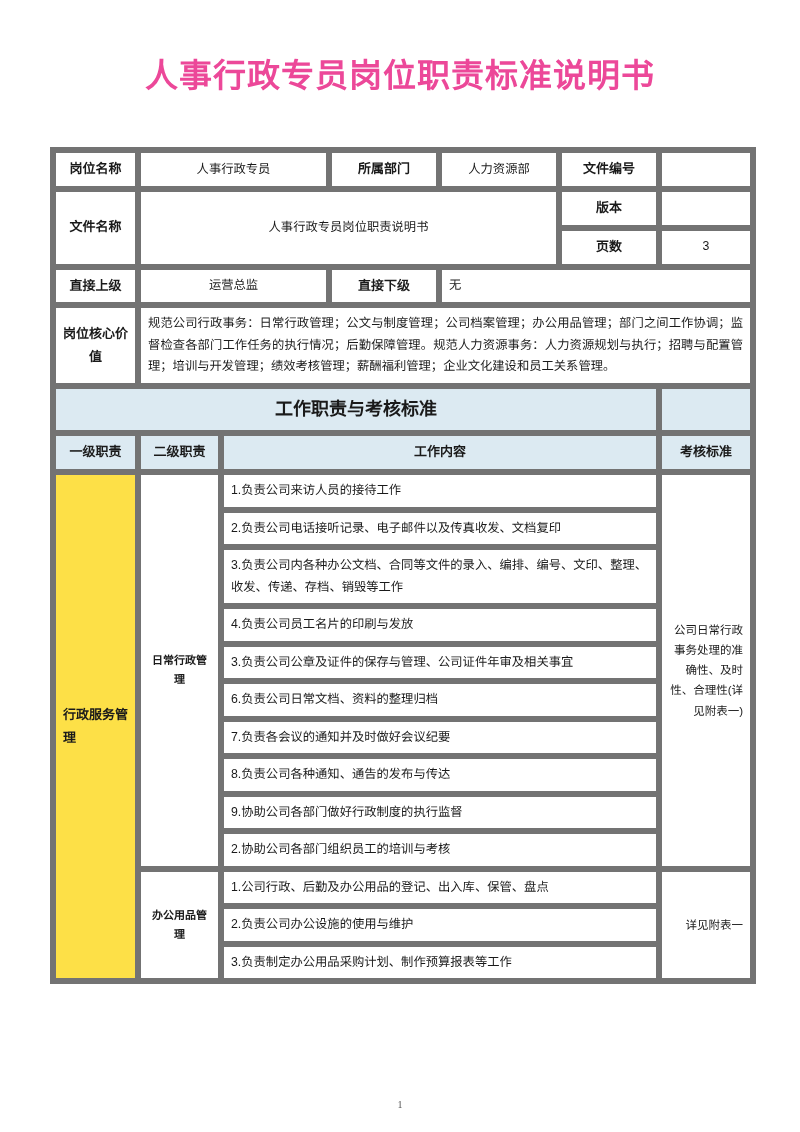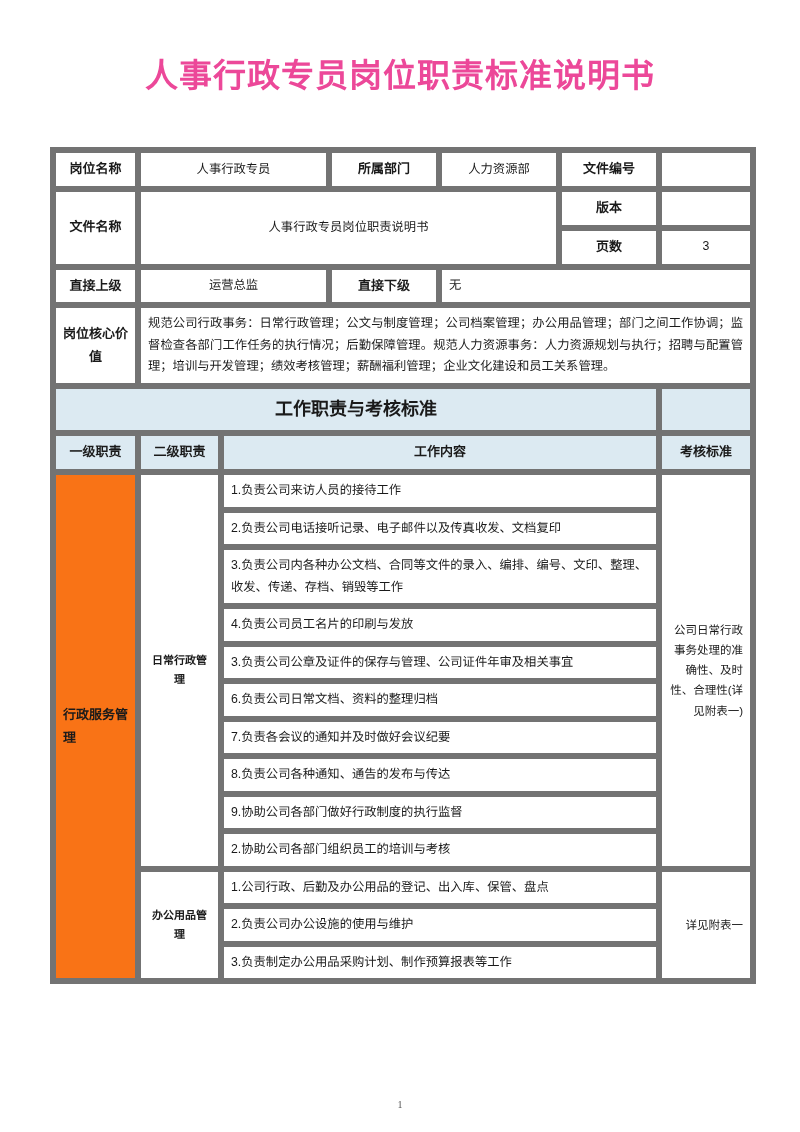--- a/index.html
+++ b/index.html
@@ -61,21 +61,21 @@
 
   .lbl {
     font-weight: bold;
     text-align: center;
     font-size: 13px;
   }
   .ctr { text-align: center; }
   .lft { text-align: left; }
 
   .blue { background: #dceaf2; }
-  .peach { background: #f97316; }
+  .peach { background: #fde047; }
 
   .sec-title {
     font-weight: bold;
     text-align: center;
     font-size: 18px;
     padding: 7px 4px;
   }
   .col-head {
     font-weight: bold;
     text-align: center;

